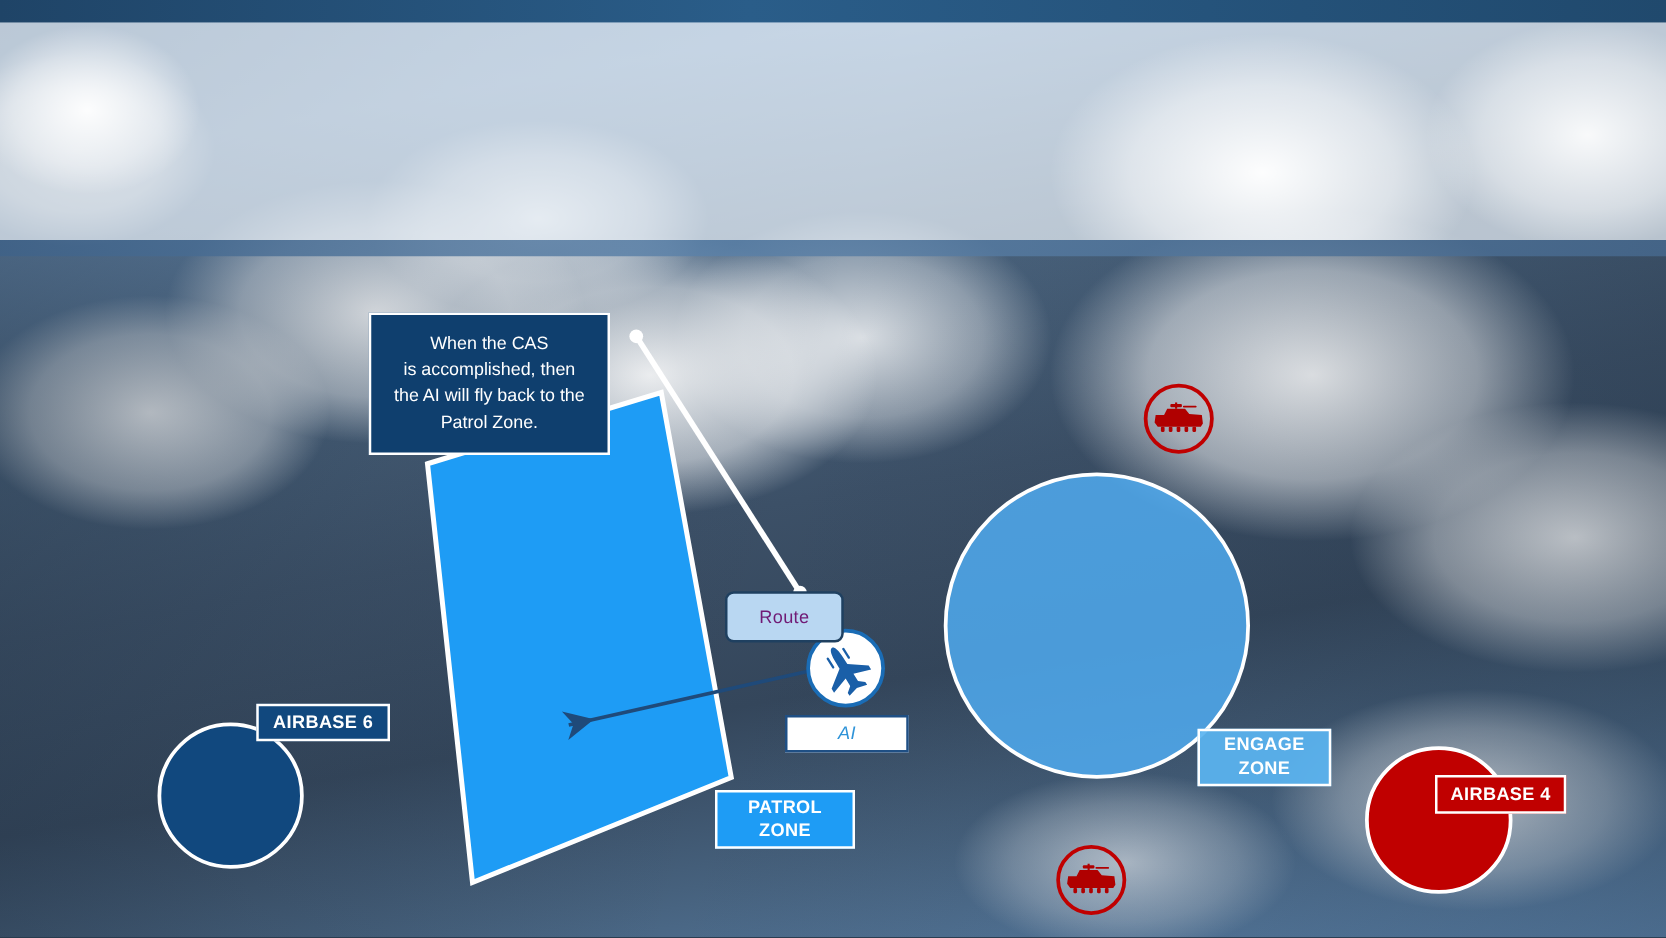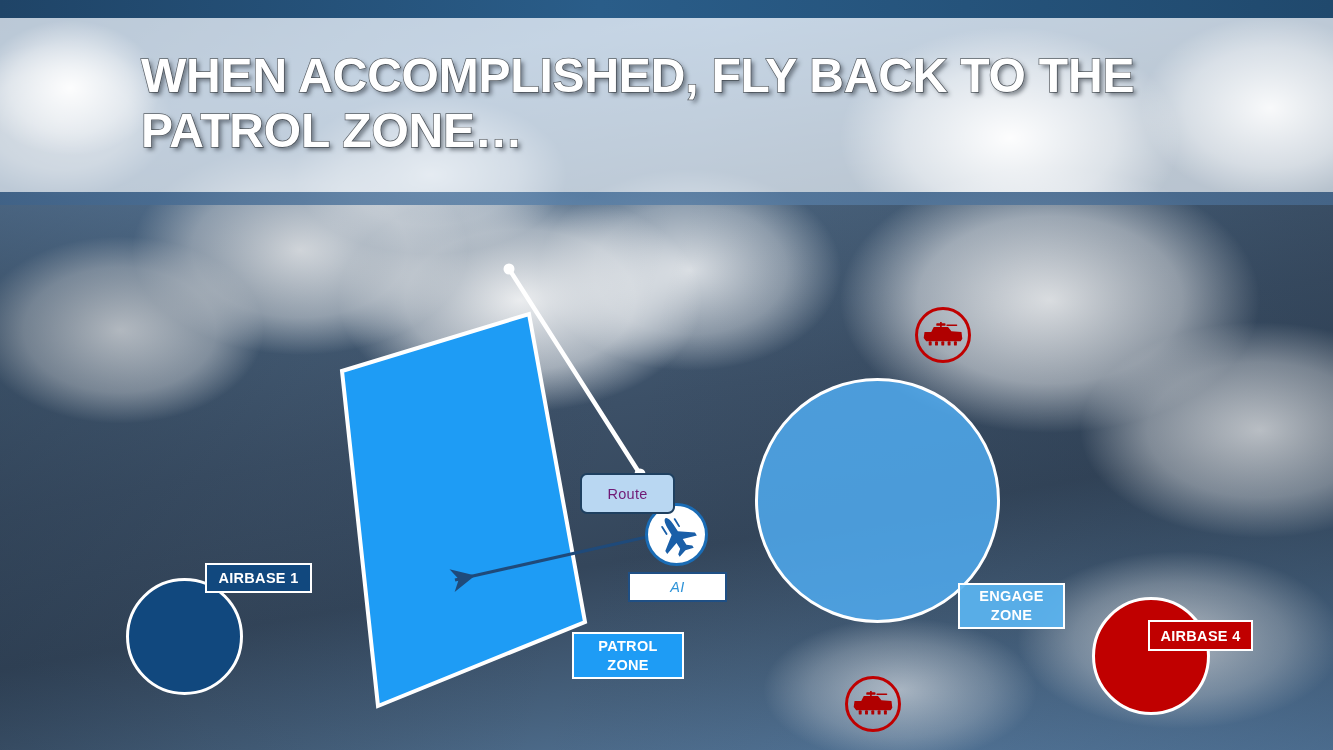--- a/index.html
+++ b/index.html
@@ -252,22 +252,20 @@
 <div id="slide">
 
   <div class="sky"></div>
   <div class="sky-shade"></div>
 
   <div class="header-strip-top"></div>
   <div class="header-band">
     <div class="header-band-clouds"></div>
   </div>
   <div class="header-strip-bottom"></div>
-  <div class="slide-title">WHEN ACCOMPLISHED, FLY BACK TO THE
-PATROL ZONE…</div>
 
   <svg class="zone-svg" viewBox="0 0 1333 750" xmlns="http://www.w3.org/2000/svg">
 
     <polygon points="342,371 529,314 585,622 378,706" fill="#1e9cf5" stroke="#ffffff" stroke-width="4"></polygon>
 
     <line x1="509" y1="269" x2="640" y2="474" stroke="#ffffff" stroke-width="4.5" stroke-linecap="round"></line>
     <circle cx="509" cy="269" r="5.5" fill="#ffffff"></circle>
     <circle cx="640" cy="474" r="5.5" fill="#ffffff"></circle>
 
     <defs>
@@ -276,20 +274,24 @@
       </marker>
     </defs>
     <line x1="660" y1="534" x2="455" y2="580" stroke="#1f4a7a" stroke-width="3" marker-end="url(#arrowLeft)"></line>
   </svg>
 
   <div class="engage-zone-circle"></div>
 
   <div class="airbase-circle airbase1-circle"></div>
   <div class="airbase-circle airbase4-circle"></div>
 
+  <div class="callout-box">When the CAS
+is accomplished, then
+the AI will fly back to the
+Patrol Zone.</div>
 
   <div class="jet-icon">
     <svg width="46" height="46" viewBox="0 0 100 100" xmlns="http://www.w3.org/2000/svg">
       <g fill="#1a5fa8" transform="rotate(-32 50 50)">
         <path d="M48,6 C52,6 55,13 55.5,26 L56,44 L86,66 L86,74 L56,64 L56,79 L66,87 L66,93 L48,88 L30,93 L30,87 L40,79 L40,64 L10,74 L10,66 L40,44 L40.5,26 C41,13 44,6 48,6 Z"></path>
         <rect x="30" y="16" width="4" height="22" rx="2"></rect>
         <rect x="62" y="16" width="4" height="22" rx="2"></rect>
       </g>
     </svg>
   </div>
@@ -318,21 +320,21 @@
         <rect x="58" y="6" width="26" height="3.5" rx="1.5"></rect>
         <rect x="16" y="46" width="7" height="10" rx="2"></rect>
         <rect x="31" y="46" width="7" height="10" rx="2"></rect>
         <rect x="46" y="46" width="7" height="10" rx="2"></rect>
         <rect x="61" y="46" width="7" height="10" rx="2"></rect>
         <rect x="76" y="46" width="7" height="10" rx="2"></rect>
       </g>
     </svg>
   </div>
 
-  <div class="label-box label-airbase1">AIRBASE 1</div>
+  <div class="label-box label-airbase1">AIRBASE 6</div>
   <div class="label-box label-airbase4">AIRBASE 4</div>
   <div class="label-box label-patrol">PATROL
 ZONE</div>
   <div class="label-box label-engage">ENGAGE
 ZONE</div>
   <div class="label-box label-route">Route</div>
   <div class="label-box label-ai">AI</div>
 
 </div>
 

